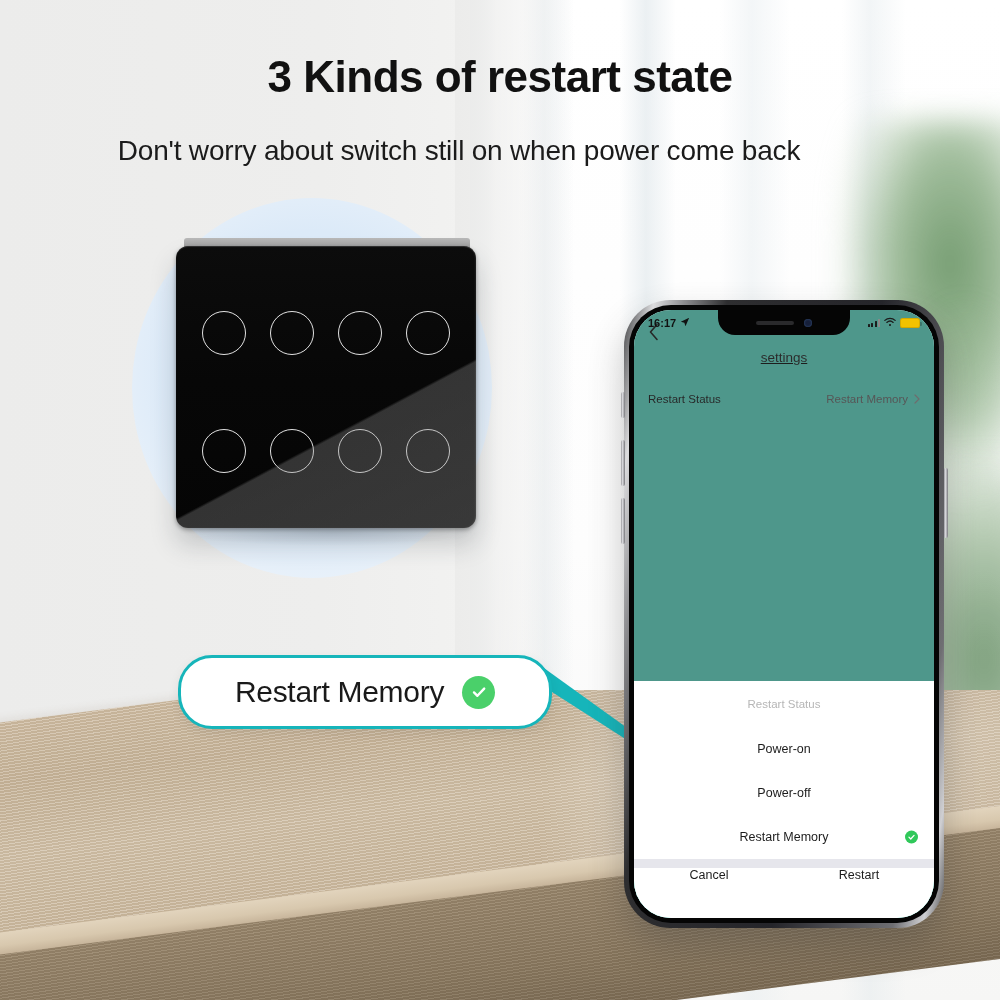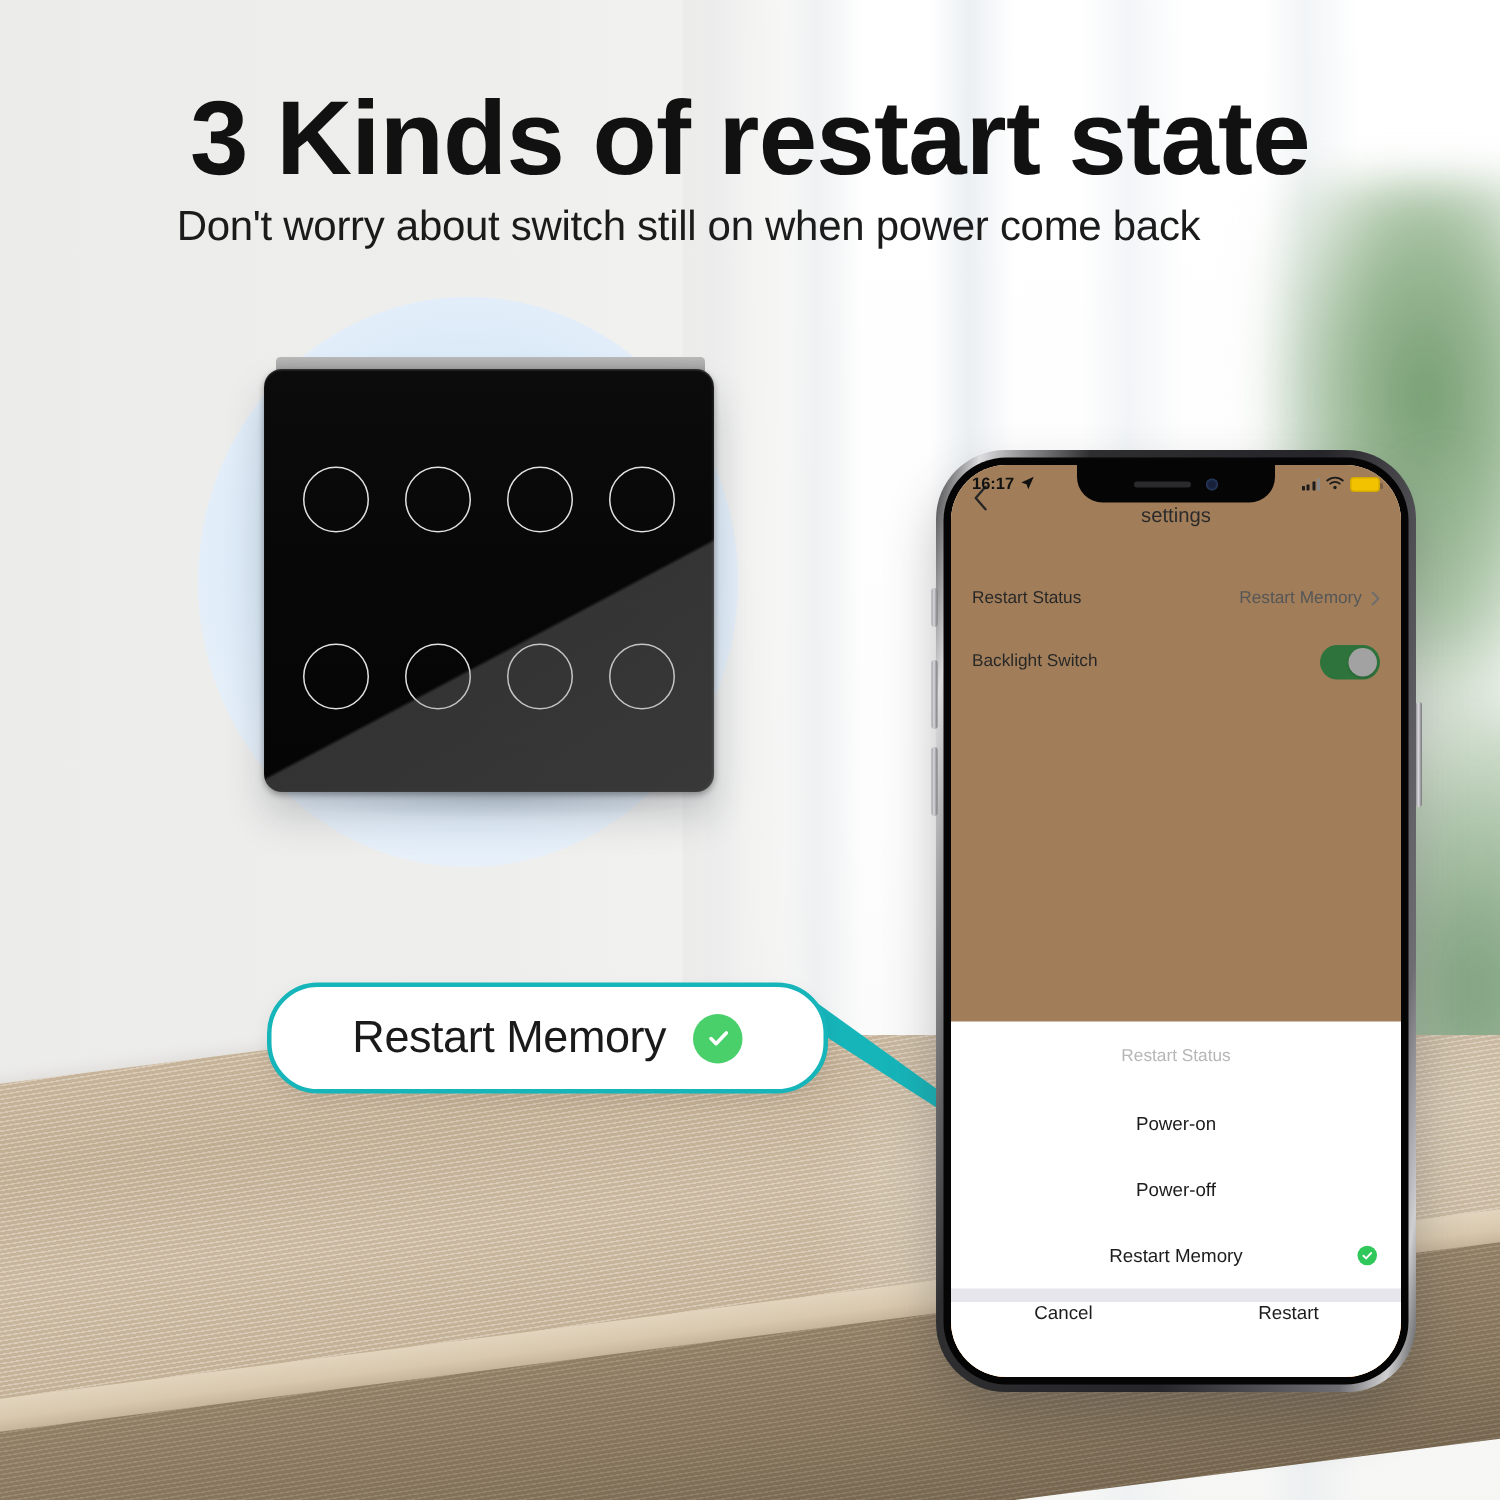--- a/index.html
+++ b/index.html
@@ -76,21 +76,21 @@
     position:absolute;left:-60px;top:272px;width:1140px;height:130px;
     background:
       repeating-linear-gradient(178deg, rgba(255,255,255,.06) 0px, rgba(255,255,255,.06) 1px, rgba(60,44,26,.12) 1px, rgba(60,44,26,.12) 3px),
       linear-gradient(180deg,#9c8a70 0%,#8d7c63 60%,#7e6e57 100%);
     transform:rotate(-7.2deg);transform-origin:0 0;
   }
 
   
   .heading{
     position:absolute;left:0;top:52px;width:1000px;text-align:center;
-    font-size:70px;font-weight:bold;color:#111;letter-spacing:-.5px;
+    font-size:44px;font-weight:bold;color:#111;letter-spacing:-.5px;
     font-family:"Liberation Sans", sans-serif;
   }
   .subheading{
     position:absolute;left:0;top:135px;width:918px;text-align:center;
     font-size:28px;color:#1b1b1b;font-weight:400;letter-spacing:-.2px;
   }
 
   
   .blue-circle{
     position:absolute;left:132px;top:198px;width:360px;height:380px;border-radius:50%;
@@ -163,21 +163,21 @@
   }
   .notch{
     position:absolute;left:50%;transform:translateX(-50%);top:0;
     width:132px;height:25px;background:#050505;border-radius:0 0 17px 17px;z-index:6;
     display:flex;align-items:center;justify-content:center;gap:10px;
   }
   .notch-speaker{width:38px;height:4px;border-radius:3px;background:#2a2a2c;}
   .notch-cam{width:8px;height:8px;border-radius:50%;background:#17203a;box-shadow:inset 0 0 2px #3e5d8c;}
 
   
-  .app{position:absolute;inset:0;background:#fdba74;}
+  .app{position:absolute;inset:0;background:#5eead4;}
   .statusbar{
     position:absolute;left:0;top:0;width:100%;height:26px;
     display:flex;align-items:center;justify-content:space-between;
     padding:0 14px;box-sizing:border-box;font-size:11px;color:#111;font-weight:bold;z-index:5;
   }
   .sb-left{display:flex;align-items:center;gap:4px;}
   .sb-right{display:flex;align-items:center;gap:4px;}
   .sig{display:flex;align-items:flex-end;gap:1.5px;height:8px;}
   .sig i{display:block;width:2px;background:#1c1c1c;border-radius:.5px;}
   .sig i:nth-child(1){height:3px;}
@@ -185,21 +185,21 @@
   .sig i:nth-child(3){height:6px;}
   .sig i:nth-child(4){height:8px;background:#8a8a8a;}
   .batt{
     width:20px;height:10px;border-radius:2.6px;background:#f2c200;position:relative;
     border:1px solid rgba(0,0,0,.12);box-sizing:border-box;
   }
   .batt:after{content:"";position:absolute;right:-3px;top:3px;width:1.6px;height:4px;background:rgba(0,0,0,.22);border-radius:0 1px 1px 0;}
 
   .navbar{
     position:absolute;left:0;top:26px;width:100%;height:42px;
-    display:flex;justify-content:center;position:absolute;
+    display:flex;align-items:center;justify-content:center;position:absolute;text-decoration:underline;
   }
   .navbar-title{font-size:13.5px;color:#1a1a1a;}
   .nav-back{position:absolute;left:14px;top:13px;width:12px;height:18px;}
 
   .settings-list{position:absolute;left:0;top:68px;width:100%;}
   .srow{
     height:42px;display:flex;align-items:center;justify-content:space-between;
     padding:0 14px;box-sizing:border-box;
   }
   .srow-label{font-size:11.5px;color:#131313;}
@@ -357,24 +357,20 @@
             <span class="srow-label">Restart Status</span>
             <span class="srow-value">
               <span>Restart Memory</span>
               <span class="chev">
                 <svg width="6" height="10" viewBox="0 0 6 10">
                     <path d="M1 1 L5 5 L1 9" stroke="#9a9a9a" stroke-width="1.2" fill="none" stroke-linecap="round" stroke-linejoin="round"></path>
                   </svg>
               </span>
             </span>
           </div>
-          <div class="srow">
-            <span class="srow-label">Backlight Switch</span>
-            <span class="toggle"></span>
-          </div>
         </div>
 
         <div class="dim"></div>
 
         <div class="sheet">
           <div class="sheet-header">Restart Status</div>
           <div class="sheet-opt">
             <span>Power-on</span>
           </div>
           <div class="sheet-opt">

